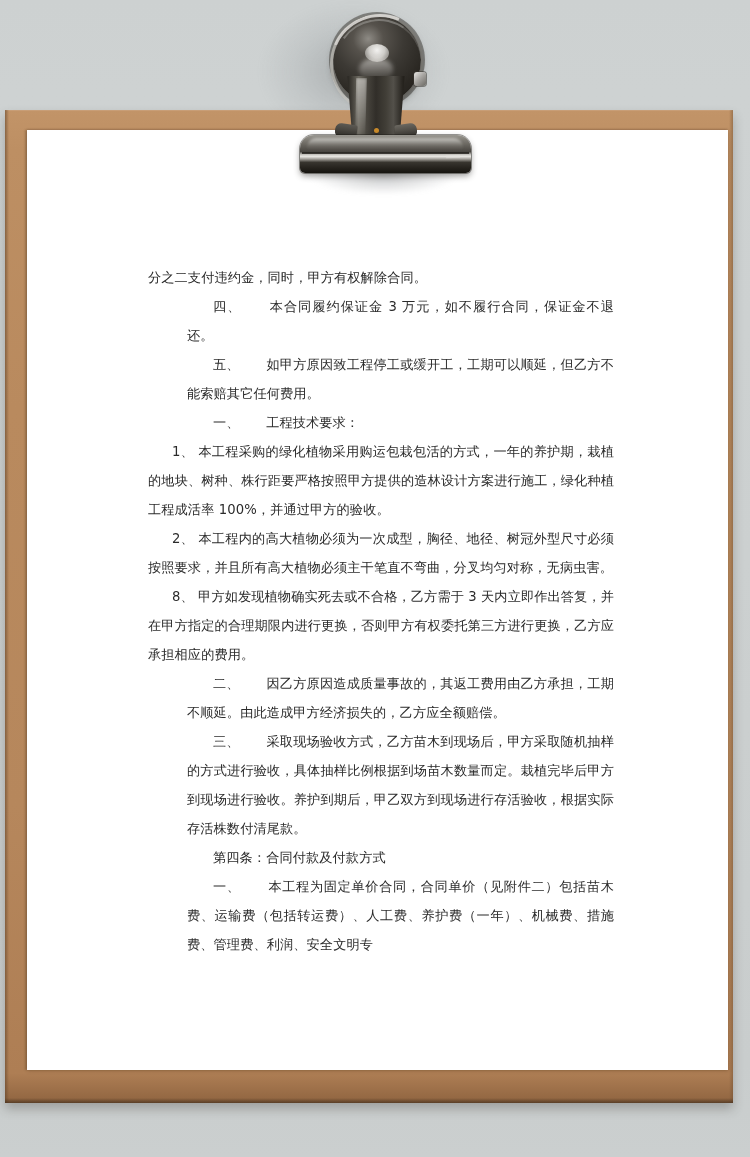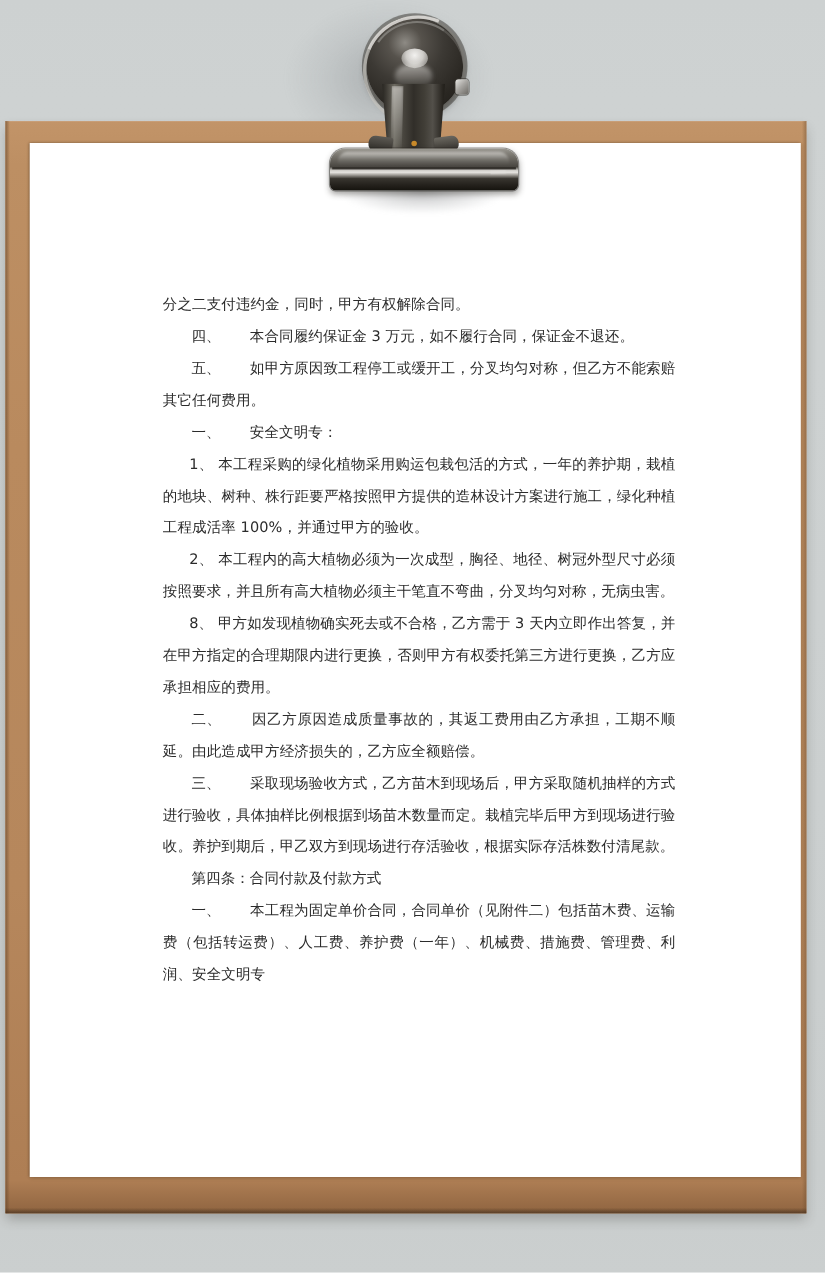--- a/index.html
+++ b/index.html
@@ -118,21 +118,21 @@
     letter-spacing: 0.1px;
     font-family: "DejaVu Sans", "Liberation Sans", sans-serif;
   }
   #doc-text p {
     margin: 0;
     text-align: justify;
     text-align-last: left;
     text-justify: inter-character;
     white-space: pre-wrap;
   }
-  #doc-text p.indent  { text-indent: 26px; }
+  #doc-text p.indent  { text-indent: 26px; margin-left: 39px; }
   #doc-text p.indent2 { text-indent: 24px; }
 
   
   #clip {
     position: absolute;
     left: 283px;
     top: 16px;
     width: 186px;
     height: 162px;
     pointer-events: none;
@@ -346,22 +346,22 @@
     <div id="board-left-bevel"></div>
     <div id="board-right-bevel"></div>
     <div id="board-bottom-bevel"></div>
 
     <div id="paper">
       <div id="clip-paper-shadow"></div>
 
       <div id="doc-text">
         <p>分之二支付违约金，同时，甲方有权解除合同。</p>
         <p class="indent">四、　　本合同履约保证金 3 万元，如不履行合同，保证金不退还。</p>
-        <p class="indent">五、　　如甲方原因致工程停工或缓开工，分叉均匀对称，但乙方不能索赔其它任何费用。</p>
-        <p class="indent">一、　　安全文明专：</p>
+        <p class="indent">五、　　如甲方原因致工程停工或缓开工，工期可以顺延，但乙方不能索赔其它任何费用。</p>
+        <p class="indent">一、　　工程技术要求：</p>
         <p class="indent2">1、 本工程采购的绿化植物采用购运包栽包活的方式，一年的养护期，栽植的地块、树种、株行距要严格按照甲方提供的造林设计方案进行施工，绿化种植工程成活率 100%，并通过甲方的验收。</p>
         <p class="indent2">2、 本工程内的高大植物必须为一次成型，胸径、地径、树冠外型尺寸必须按照要求，并且所有高大植物必须主干笔直不弯曲，分叉均匀对称，无病虫害。</p>
         <p class="indent2">8、 甲方如发现植物确实死去或不合格，乙方需于 3 天内立即作出答复，并在甲方指定的合理期限内进行更换，否则甲方有权委托第三方进行更换，乙方应承担相应的费用。</p>
         <p class="indent">二、　　因乙方原因造成质量事故的，其返工费用由乙方承担，工期不顺延。由此造成甲方经济损失的，乙方应全额赔偿。</p>
         <p class="indent">三、　　采取现场验收方式，乙方苗木到现场后，甲方采取随机抽样的方式进行验收，具体抽样比例根据到场苗木数量而定。栽植完毕后甲方到现场进行验收。养护到期后，甲乙双方到现场进行存活验收，根据实际存活株数付清尾款。</p>
         <p class="indent">第四条：合同付款及付款方式</p>
         <p class="indent">一、　　本工程为固定单价合同，合同单价（见附件二）包括苗木费、运输费（包括转运费）、人工费、养护费（一年）、机械费、措施费、管理费、利润、安全文明专</p>
       </div>
     </div>
   </div>

